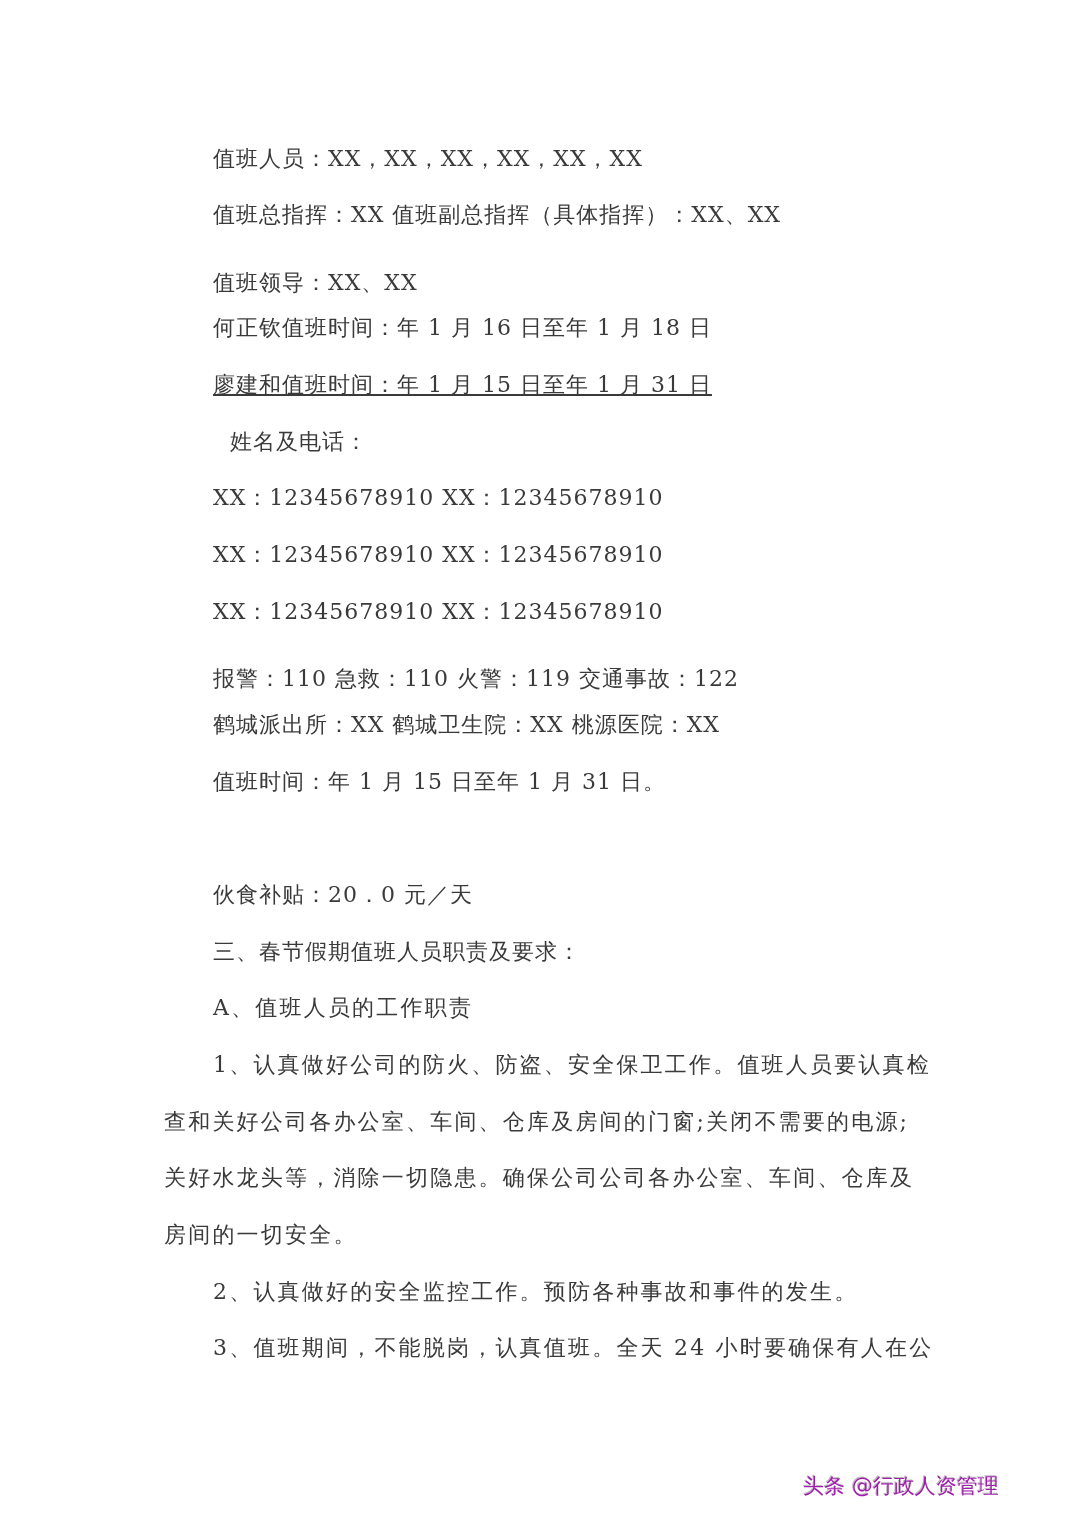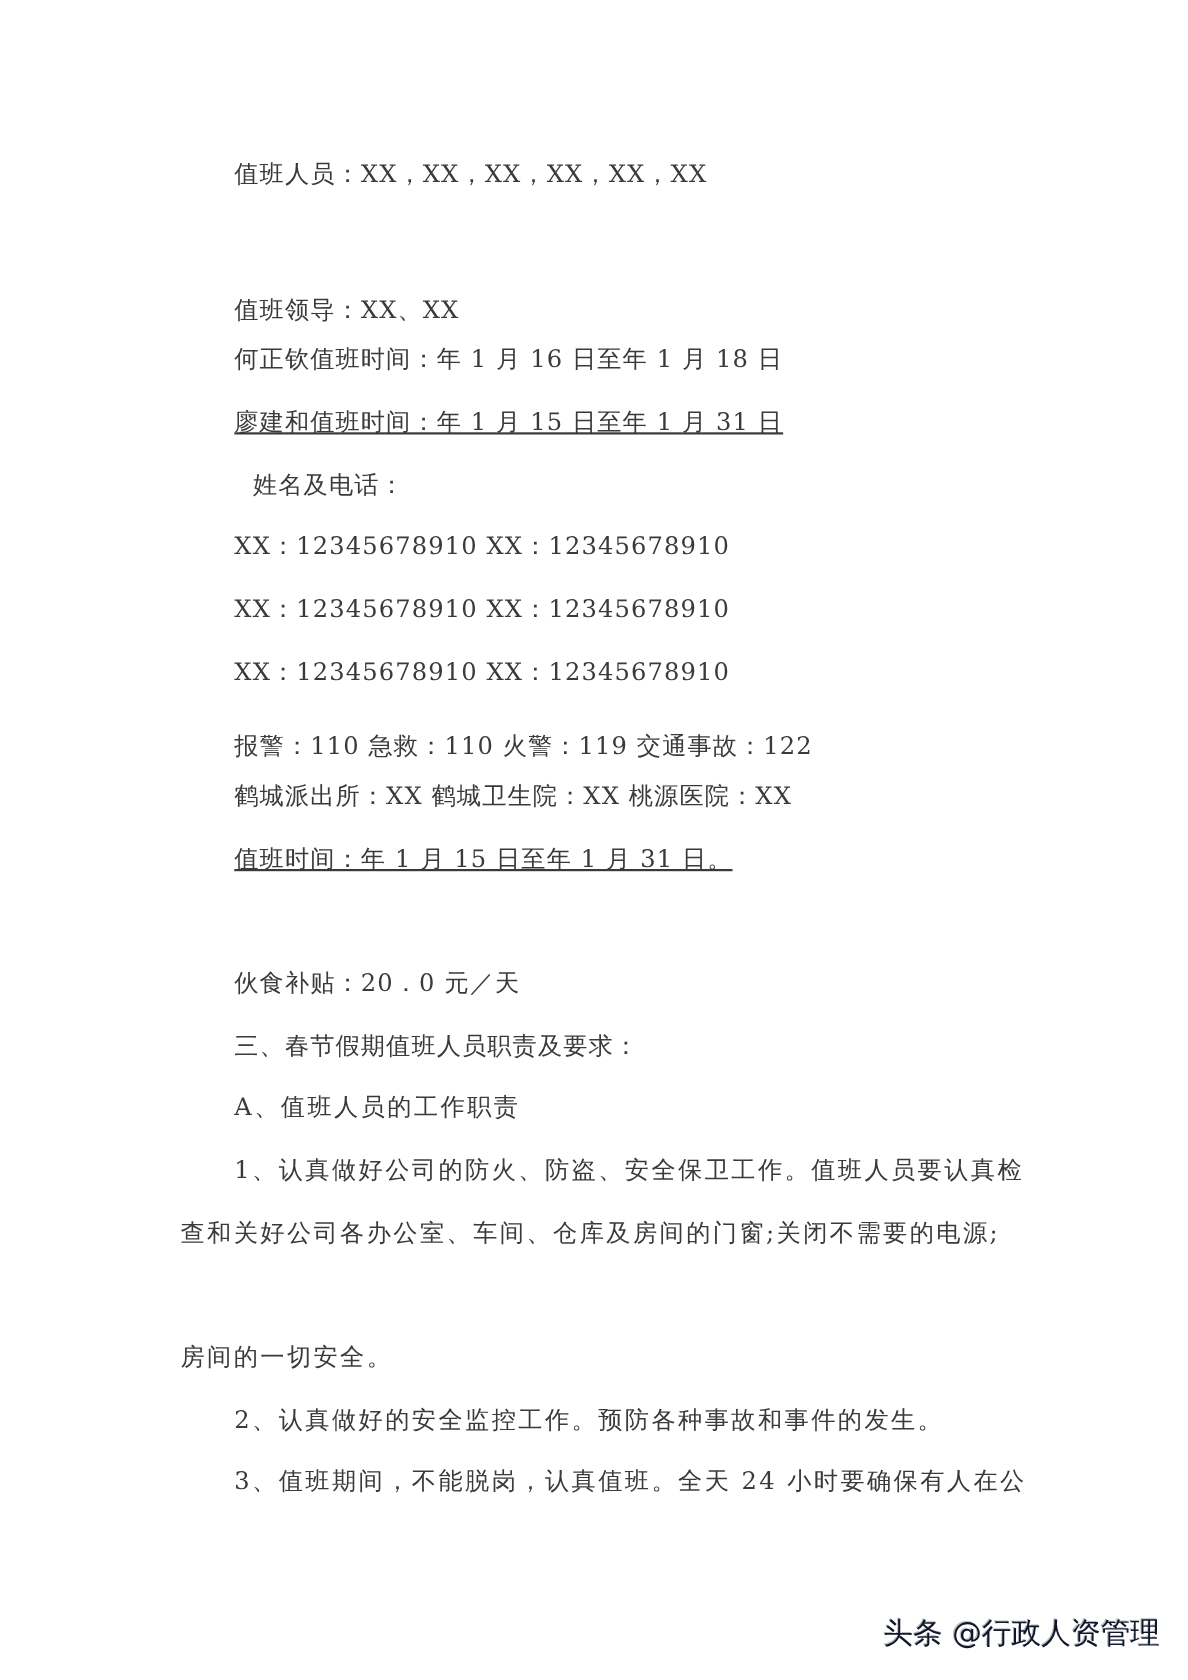--- a/index.html
+++ b/index.html
@@ -38,46 +38,48 @@
     }
     .line.indent {
       left: 213px;
       letter-spacing: 2.2px;
     }
     .watermark {
       position: absolute;
       left: 803px;
       top: 1469px;
       font-family: "DejaVu Sans", "Liberation Sans", sans-serif;
-      font-size: 27px;
+      font-size: 21px;
       line-height: 34px;
-      color: #0f172a;
+      color: #a21caf;
       white-space: nowrap;
       text-shadow: 1px 1px 0 #ffffff, -1px -1px 0 #bbbbbb;
       letter-spacing: 0px;
     }
   </style>
 </head>
 <body>
 
 <div class="page">
   <div class="line" style="top:144px;">值班人员：XX，XX，XX，XX，XX，XX</div>
+  <div class="line" style="top:200px;">值班总指挥：XX 值班副总指挥（具体指挥）：XX、XX</div>
   <div class="line" style="top:257px;margin-top:11px;">值班领导：XX、XX</div>
   <div class="line" style="top:313px;">何正钦值班时间：年 1 月 16 日至年 1 月 18 日</div>
   <div class="line" style="top:370px;text-decoration:underline;">廖建和值班时间：年 1 月 15 日至年 1 月 31 日</div>
   <div class="line" style="top:427px;margin-left:17px;">姓名及电话：</div>
   <div class="line" style="top:483px;">XX：12345678910 XX：12345678910</div>
   <div class="line" style="top:540px;">XX：12345678910 XX：12345678910</div>
   <div class="line" style="top:597px;">XX：12345678910 XX：12345678910</div>
   <div class="line" style="top:616px;margin-top:48px;">报警：110 急救：110 火警：119 交通事故：122</div>
   <div class="line" style="top:710px;">鹤城派出所：XX 鹤城卫生院：XX 桃源医院：XX</div>
-  <div class="line" style="top:767px;text-decoration:underline;">值班时间：年 1 月 15 日至年 1 月 31 日。</div>
+  <div class="line" style="top:767px;">值班时间：年 1 月 15 日至年 1 月 31 日。</div>
   <div class="line" style="top:880px;">伙食补贴：20．0 元／天</div>
   <div class="line" style="top:937px;">三、春节假期值班人员职责及要求：</div>
   <div class="line indent" style="top:993px;text-align:right;">A、值班人员的工作职责</div>
   <div class="line indent" style="top:1050px;">1、认真做好公司的防火、防盗、安全保卫工作。值班人员要认真检</div>
   <div class="line full" style="top:1107px;">查和关好公司各办公室、车间、仓库及房间的门窗;关闭不需要的电源;</div>
+  <div class="line full" style="top:1163px;">关好水龙头等，消除一切隐患。确保公司公司各办公室、车间、仓库及</div>
   <div class="line full" style="top:1220px;">房间的一切安全。</div>
   <div class="line indent" style="top:1277px;">2、认真做好的安全监控工作。预防各种事故和事件的发生。</div>
   <div class="line indent" style="top:1333px;">3、值班期间，不能脱岗，认真值班。全天 24 小时要确保有人在公</div>
 
   <div class="watermark">头条 @行政人资管理</div>
 </div>
 
 </body></html>

